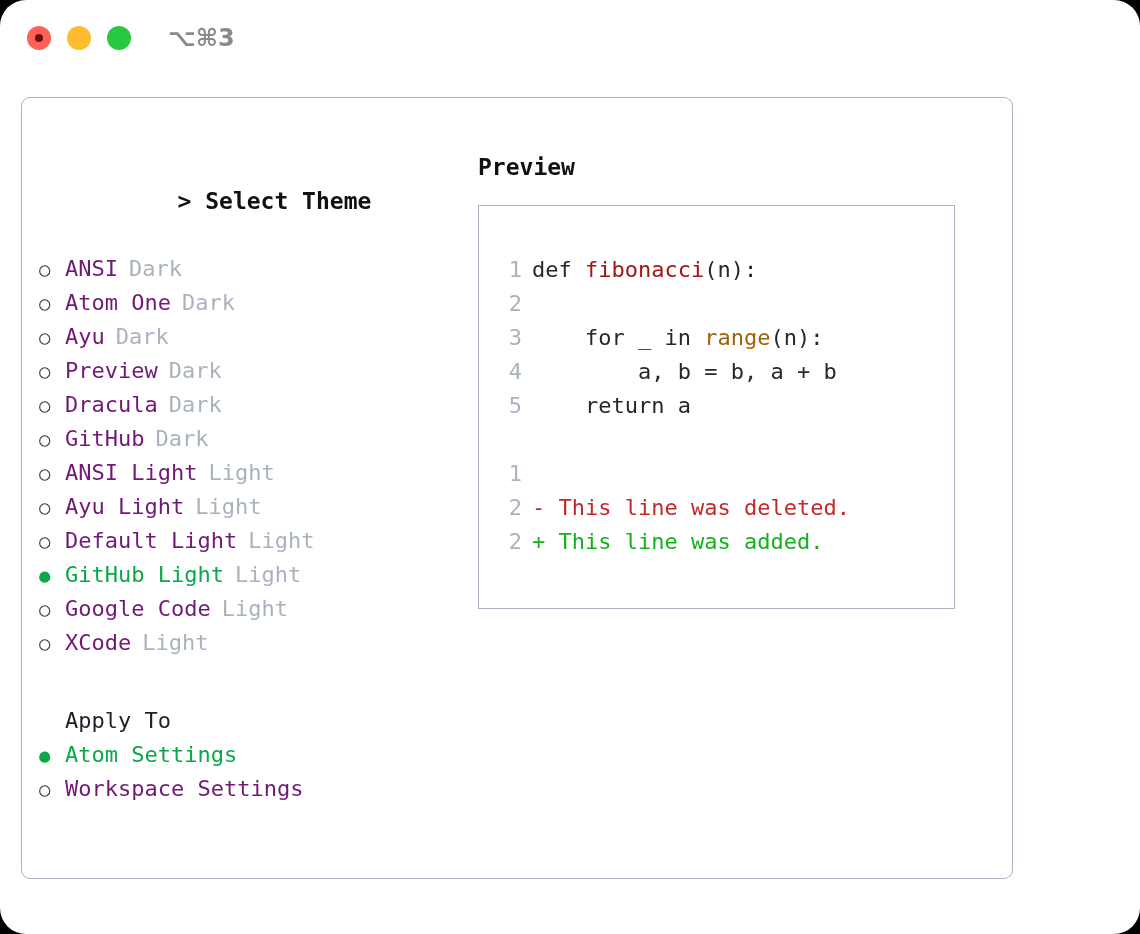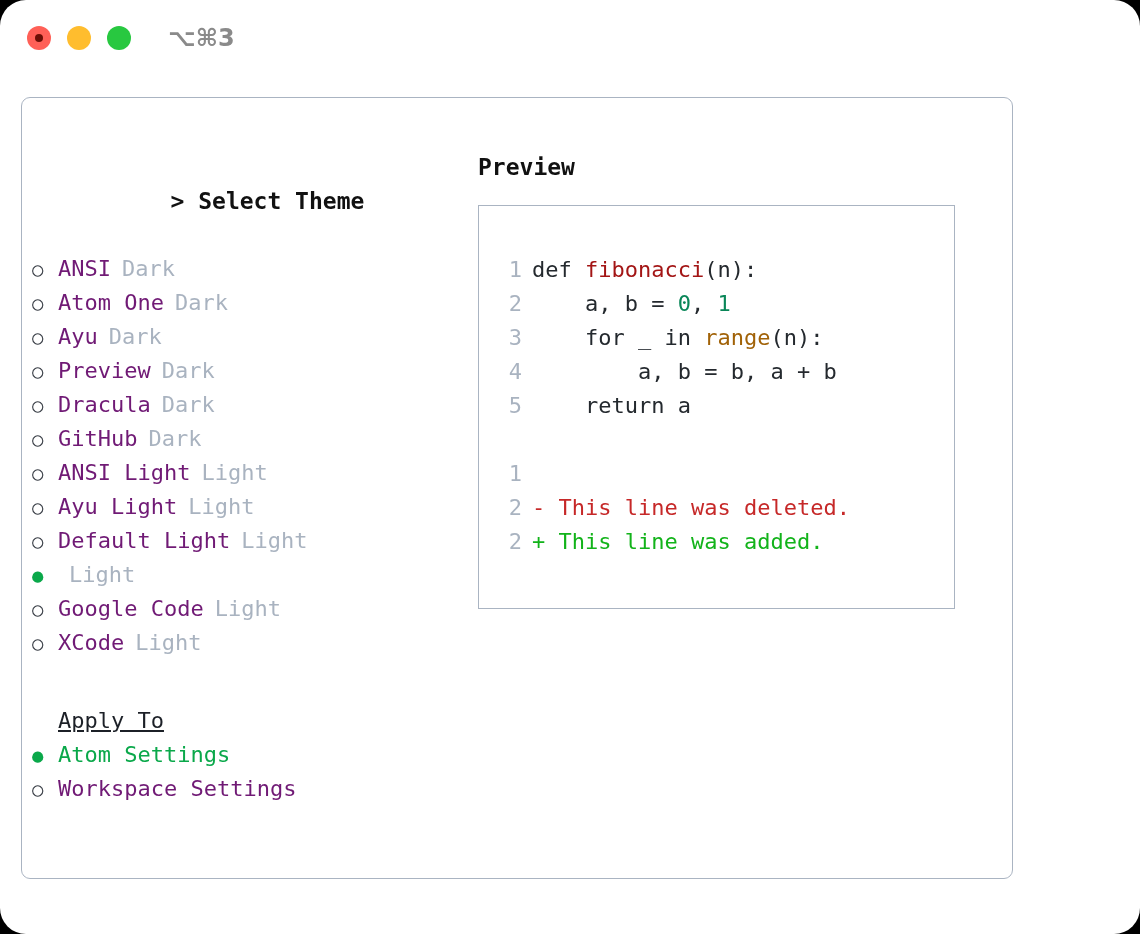--- a/index.html
+++ b/index.html
@@ -86,21 +86,21 @@
 
   .columns {
     position: absolute;
     left: 0; top: 0;
     width: 100%; height: 100%;
   }
 
   
   .left-col {
     position: absolute;
-    left: 10px;
+    left: 17px;
     top: 52px;
     width: 450px;
   }
   .heading {
     font-size: 23px;
     font-weight: bold;
     color: #111111;
     line-height: 34px;
     white-space: pre;
   }
@@ -127,21 +127,20 @@
   }
 
   .section-gap { height: 44px; }
 
   .subheading {
     font-size: 22px;
     color: #1c2027;
     line-height: 34px;
     padding-left: 26px;
     white-space: pre;
-    text-decoration: underline;
   }
 
   .hint {
     margin-top: 38px;
     font-size: 21px;
     color: #a9b3c0;
     line-height: 34px;
     width: 400px;
     white-space: normal;
   }
@@ -222,42 +221,42 @@
         <div id="theme-list">
             <div class="opt-row"><span class="marker">○</span><span class="opt-label">ANSI</span><span class="opt-badge">Dark</span></div>
             <div class="opt-row"><span class="marker">○</span><span class="opt-label">Atom One</span><span class="opt-badge">Dark</span></div>
             <div class="opt-row"><span class="marker">○</span><span class="opt-label">Ayu</span><span class="opt-badge">Dark</span></div>
             <div class="opt-row"><span class="marker">○</span><span class="opt-label">Preview</span><span class="opt-badge">Dark</span></div>
             <div class="opt-row"><span class="marker">○</span><span class="opt-label">Dracula</span><span class="opt-badge">Dark</span></div>
             <div class="opt-row"><span class="marker">○</span><span class="opt-label">GitHub</span><span class="opt-badge">Dark</span></div>
             <div class="opt-row"><span class="marker">○</span><span class="opt-label">ANSI Light</span><span class="opt-badge">Light</span></div>
             <div class="opt-row"><span class="marker">○</span><span class="opt-label">Ayu Light</span><span class="opt-badge">Light</span></div>
             <div class="opt-row"><span class="marker">○</span><span class="opt-label">Default Light</span><span class="opt-badge">Light</span></div>
-            <div class="opt-row selected"><span class="marker sel">●</span><span class="opt-badge">Light</span></div>
+            <div class="opt-row selected"><span class="marker sel">●</span><span class="opt-label">GitHub Light</span><span class="opt-badge">Light</span></div>
             <div class="opt-row"><span class="marker">○</span><span class="opt-label">Google Code</span><span class="opt-badge">Light</span></div>
             <div class="opt-row"><span class="marker">○</span><span class="opt-label">XCode</span><span class="opt-badge">Light</span></div>
           </div>
 
         <div class="section-gap"></div>
 
         <div class="subheading">Apply To</div>
 
         <div id="apply-list">
             <div class="opt-row selected"><span class="marker sel">●</span><span class="opt-label">Atom Settings</span></div>
             <div class="opt-row"><span class="marker">○</span><span class="opt-label">Workspace Settings</span></div>
           </div>
 
       </div>
 
       <div class="right-col">
         <div class="preview-title">Preview</div>
         <div class="preview-box">
           <div id="code-block">
               <div class="code-line"><span class="lineno">1</span><span><span class="tok-kw">def </span><span class="tok-fn">fibonacci</span><span class="tok-plain">(n):</span></span></div>
-              <div class="code-line"><span class="lineno">2</span><span><span class="tok-plain">    a, b = </span><span class="tok-num">0</span><span class="tok-plain">, </span><span class="tok-num">1</span></span></div>
+              <div class="code-line"><span class="lineno">2</span></div>
               <div class="code-line"><span class="lineno">3</span><span><span class="tok-plain">    for _ in </span><span class="tok-builtin">range</span><span class="tok-plain">(n):</span></span></div>
               <div class="code-line"><span class="lineno">4</span><span><span class="tok-plain">        a, b = b, a + b</span></span></div>
               <div class="code-line"><span class="lineno">5</span><span><span class="tok-plain">    return a</span></span></div>
             </div>
           <div class="blank-line"></div>
           <div id="diff-block">
               <div class="code-line"><span class="lineno">1</span><span class="diff-context">  </span></div>
               <div class="code-line"><span class="lineno">2</span><span class="diff-del">- </span><span class="diff-del">This line was deleted.</span></div>
               <div class="code-line"><span class="lineno">2</span><span class="diff-add">+ </span><span class="diff-add">This line was added.</span></div>
             </div>

